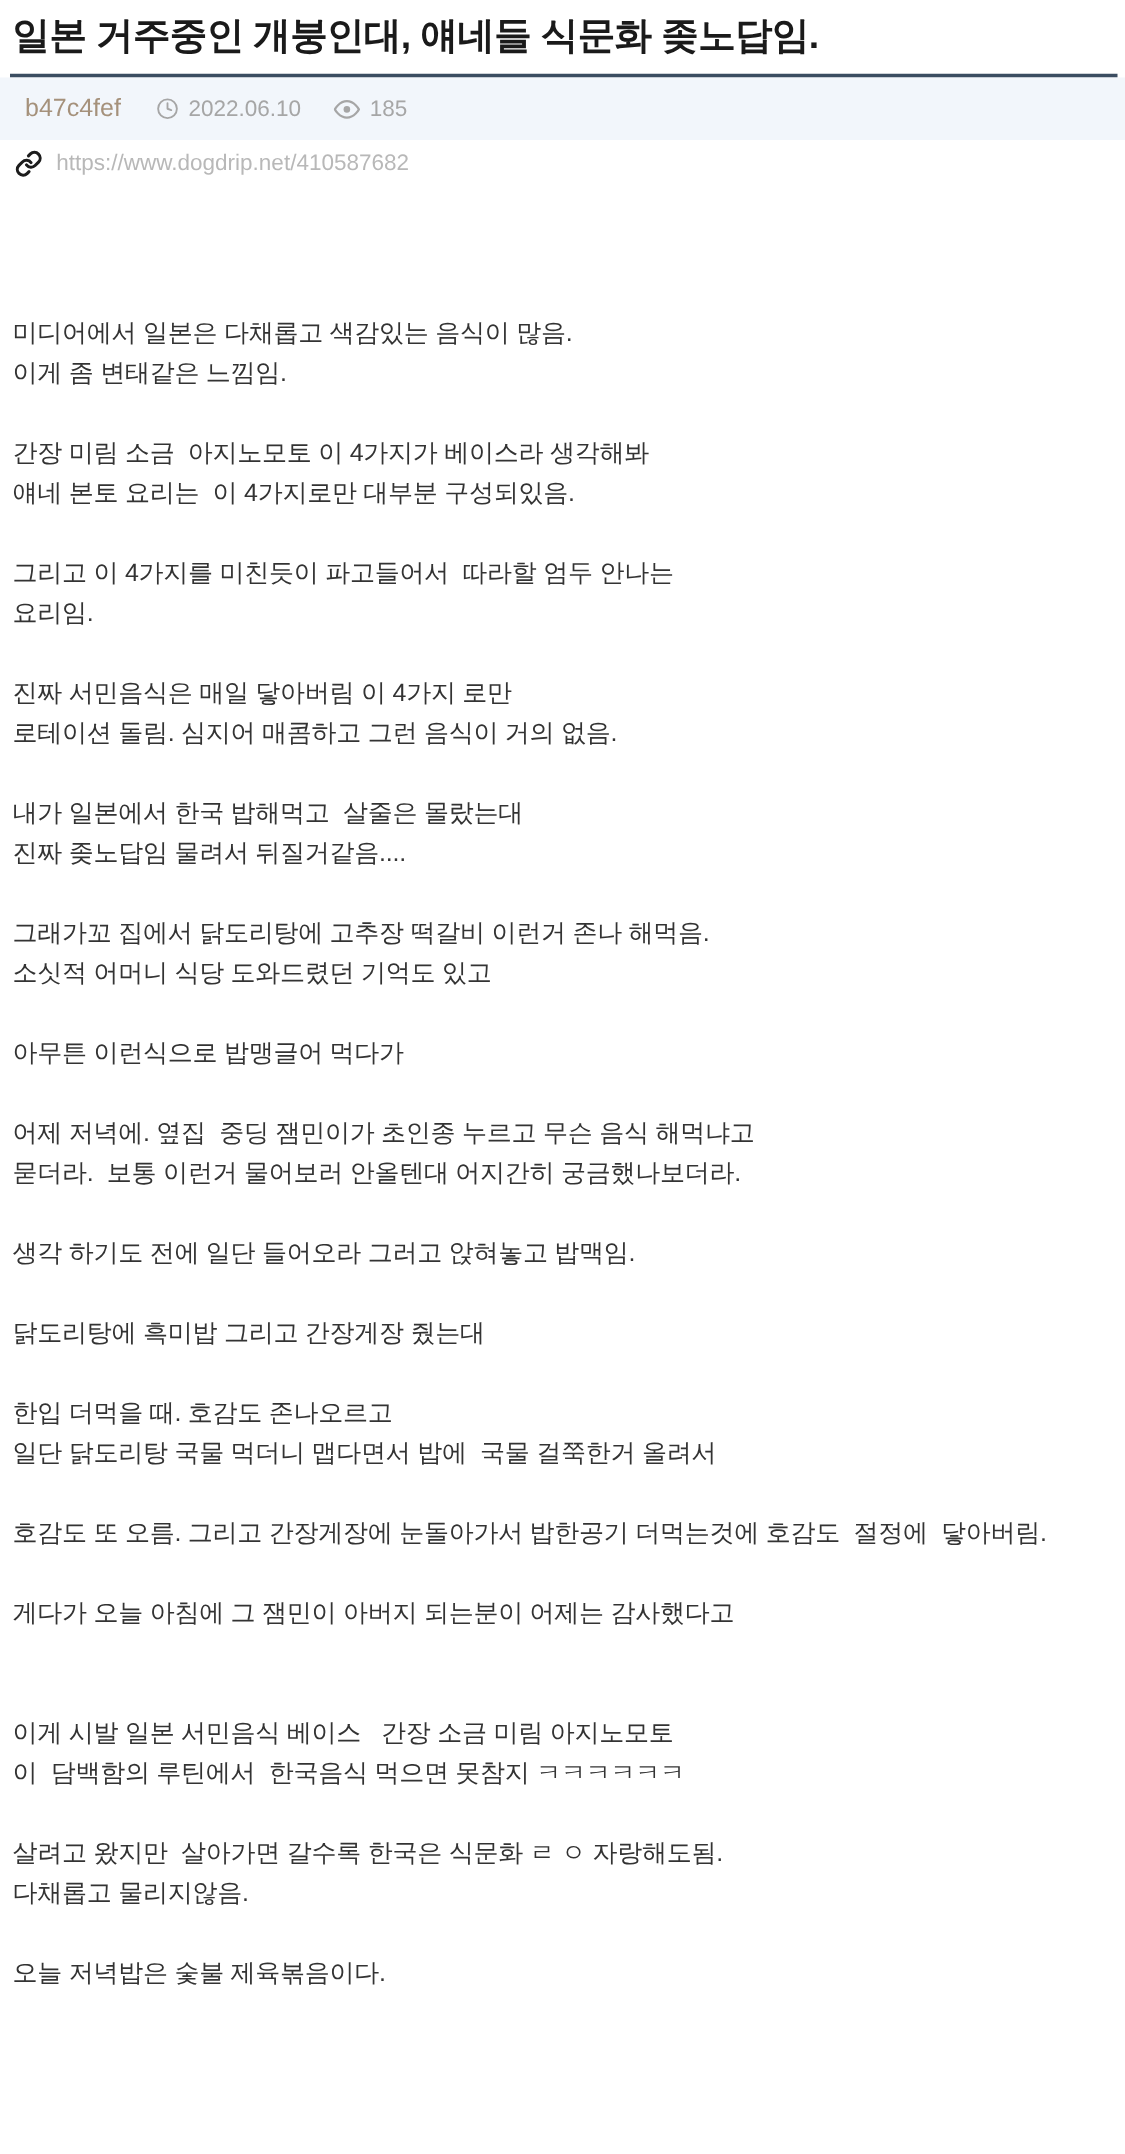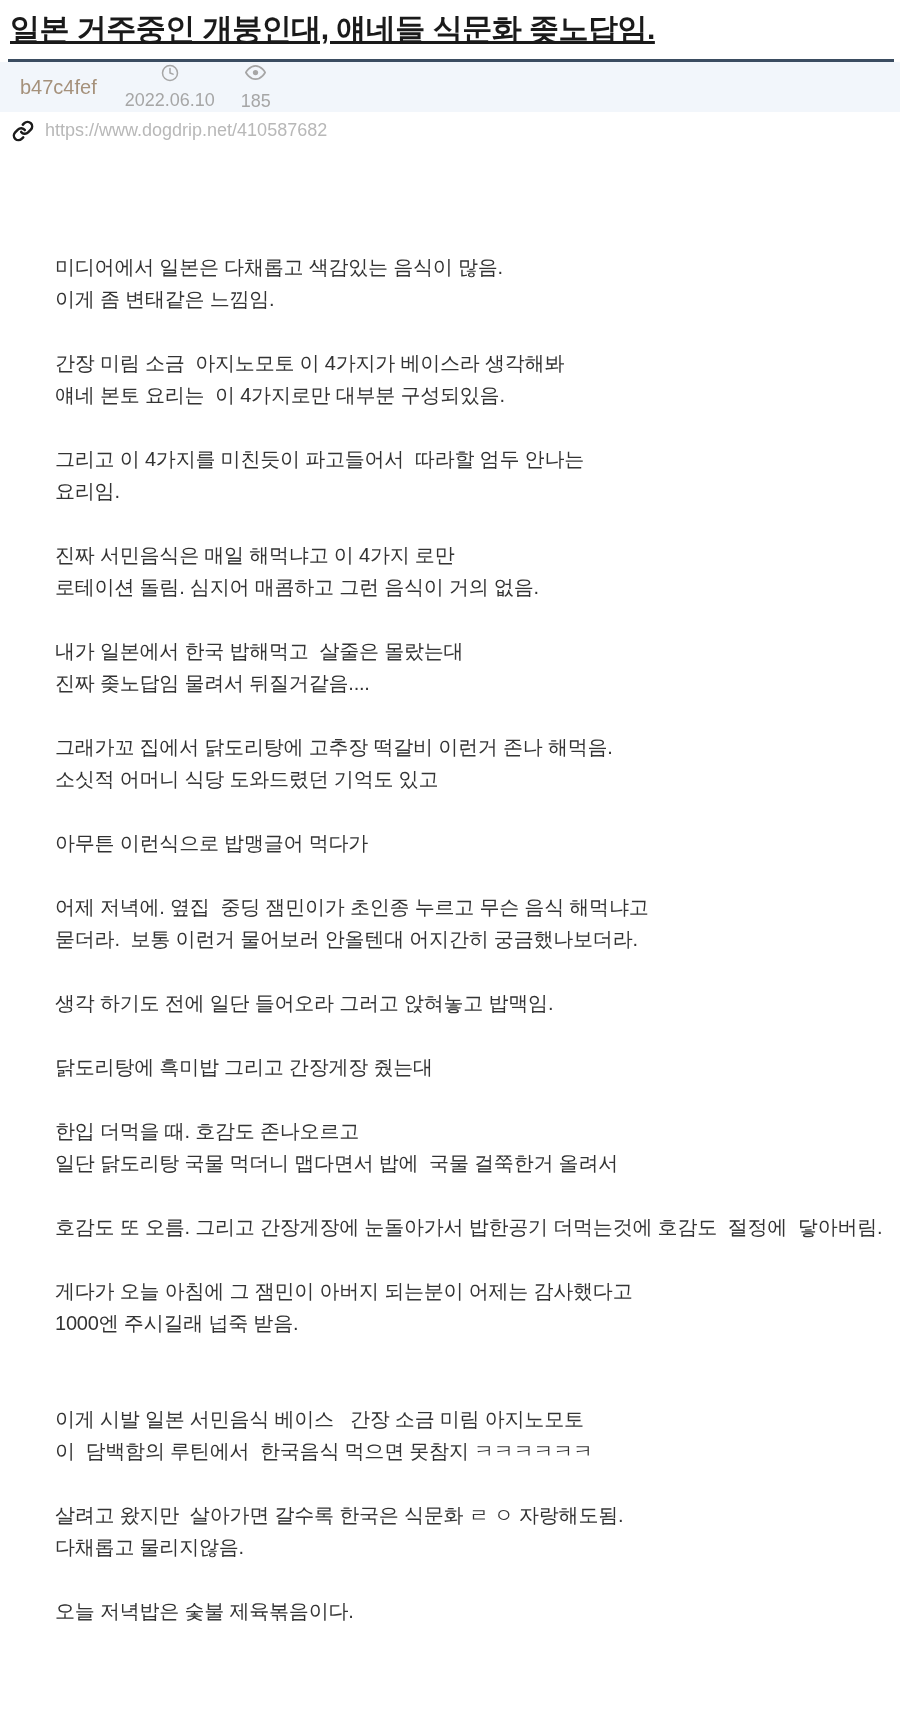--- a/index.html
+++ b/index.html
@@ -15,21 +15,20 @@
     box-sizing: border-box;
   }
   .post-title {
     margin: 0;
     padding: 9px 10px 11px 10px;
     font-size: 30px;
     line-height: 39px;
     font-weight: 700;
     color: #1a1a1a;
     letter-spacing: -0.5px;
-    text-decoration: underline;
   }
   .title-rule {
     height: 3px;
     background: #3b4d61;
     margin: 0 6px 0 8px;
   }
   .meta-bar {
     background: #f2f6fb;
     height: 50px;
     display: flex;
@@ -44,21 +43,20 @@
     text-decoration: none;
     cursor: pointer;
   }
   .meta-item {
     display: flex;
     align-items: center;
     gap: 8px;
     color: #a6a6a6;
     font-size: 18px;
     margin-right: 26px;
-    flex-direction: column;
   }
   .meta-item svg { display: block; }
   .link-row {
     display: flex;
     align-items: flex-start;
     gap: 11px;
     padding: 8px 12px 6px 12px;
     height: 30px;
   }
   .link-url {
@@ -70,21 +68,20 @@
   .post-body {
     padding: 95px 10px 18px 10px;
   }
   .body-line {
     font-size: 20px;
     line-height: 32px;
     min-height: 32px;
     color: #333333;
     white-space: pre-wrap;
     letter-spacing: -0.2px;
-    margin-left: 45px;
   }
 </style>
 </head>
 <body>
 
 <div class="page">
 
   <h1 class="post-title">일본 거주중인 개붕인대, 얘네들 식문화 좆노답임.</h1>
 
   <div class="title-rule"></div>
@@ -126,21 +123,21 @@
   <div class="post-body">
       <div class="body-line">미디어에서 일본은 다채롭고 색감있는 음식이 많음.</div>
       <div class="body-line">이게 좀 변태같은 느낌임.</div>
       <div class="body-line">&nbsp;</div>
       <div class="body-line">간장 미림 소금  아지노모토 이 4가지가 베이스라 생각해봐</div>
       <div class="body-line">얘네 본토 요리는  이 4가지로만 대부분 구성되있음.</div>
       <div class="body-line">&nbsp;</div>
       <div class="body-line">그리고 이 4가지를 미친듯이 파고들어서  따라할 엄두 안나는</div>
       <div class="body-line">요리임.</div>
       <div class="body-line">&nbsp;</div>
-      <div class="body-line">진짜 서민음식은 매일 해먹냐고 이 4가지 로만</div>
+      <div class="body-line">진짜 서민음식은 매일 닿아버림 이 4가지 로만</div>
       <div class="body-line">로테이션 돌림. 심지어 매콤하고 그런 음식이 거의 없음.</div>
       <div class="body-line">&nbsp;</div>
       <div class="body-line">내가 일본에서 한국 밥해먹고  살줄은 몰랐는대</div>
       <div class="body-line">진짜 좆노답임 물려서 뒤질거같음....</div>
       <div class="body-line">&nbsp;</div>
       <div class="body-line">그래가꼬 집에서 닭도리탕에 고추장 떡갈비 이런거 존나 해먹음.</div>
       <div class="body-line">소싯적 어머니 식당 도와드렸던 기억도 있고</div>
       <div class="body-line">&nbsp;</div>
       <div class="body-line">아무튼 이런식으로 밥맹글어 먹다가</div>
       <div class="body-line">&nbsp;</div>
@@ -150,21 +147,20 @@
       <div class="body-line">생각 하기도 전에 일단 들어오라 그러고 앉혀놓고 밥맥임.</div>
       <div class="body-line">&nbsp;</div>
       <div class="body-line">닭도리탕에 흑미밥 그리고 간장게장 줬는대</div>
       <div class="body-line">&nbsp;</div>
       <div class="body-line">한입 더먹을 때. 호감도 존나오르고</div>
       <div class="body-line">일단 닭도리탕 국물 먹더니 맵다면서 밥에  국물 걸쭉한거 올려서</div>
       <div class="body-line">&nbsp;</div>
       <div class="body-line">호감도 또 오름. 그리고 간장게장에 눈돌아가서 밥한공기 더먹는것에 호감도  절정에  닿아버림.</div>
       <div class="body-line">&nbsp;</div>
       <div class="body-line">게다가 오늘 아침에 그 잼민이 아버지 되는분이 어제는 감사했다고</div>
-      <div class="body-line">1000엔 주시길래 넙죽 받음.</div>
       <div class="body-line">&nbsp;</div>
       <div class="body-line">&nbsp;</div>
       <div class="body-line">이게 시발 일본 서민음식 베이스   간장 소금 미림 아지노모토</div>
       <div class="body-line">이  담백함의 루틴에서  한국음식 먹으면 못참지 ㅋㅋㅋㅋㅋㅋ</div>
       <div class="body-line">&nbsp;</div>
       <div class="body-line">살려고 왔지만  살아가면 갈수록 한국은 식문화 ㄹ ㅇ 자랑해도됨.</div>
       <div class="body-line">다채롭고 물리지않음.</div>
       <div class="body-line">&nbsp;</div>
       <div class="body-line">오늘 저녁밥은 숯불 제육볶음이다.</div>
     </div>

